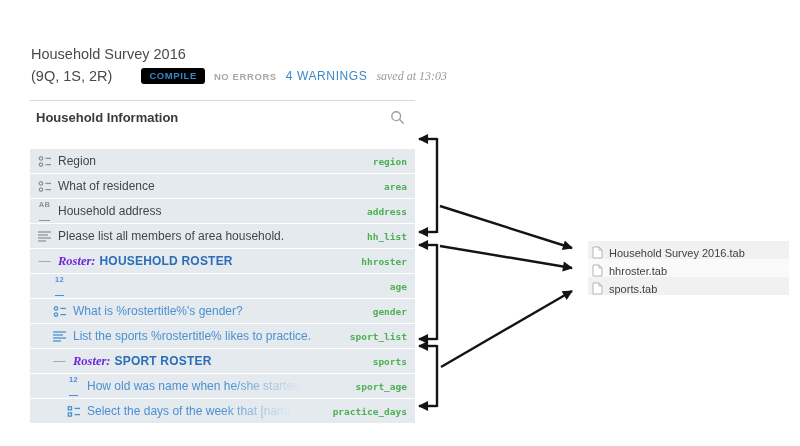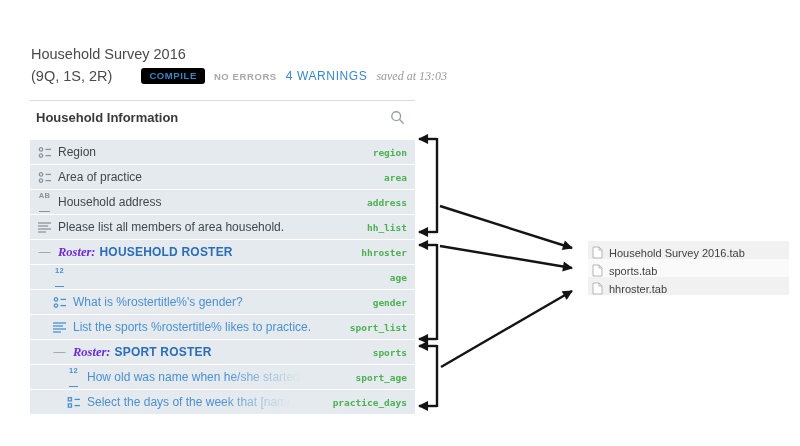--- a/index.html
+++ b/index.html
@@ -15,21 +15,21 @@
     background:#000000;border-radius:3px;padding:2px 8px 3px 8px;
     font-size:9.5px;font-weight:bold;letter-spacing:.6px;color:#3a87c8;cursor:default;margin-left:20px;
   }
   .noerrors{font-size:9.5px;font-weight:bold;letter-spacing:.6px;color:#a8a8a8;}
   .warnings{font-size:12px;font-weight:normal;letter-spacing:.6px;color:#3a87c8;}
   .saved{font-family:"Liberation Serif",serif;font-style:italic;font-size:12px;color:#9a9a9a;}
   
   .panel{position:absolute;left:30px;top:100px;width:385px;}
   .panel-header{
     height:32px;border-top:1px solid #d9d9d9;background:#fff;
-    display:flex;align-items:center;justify-content:space-between;padding:0 10px 7px 6px;
+    display:flex;align-items:center;justify-content:space-between;padding:0 10px 16px 6px;
   }
   .section-title{font-size:13px;font-weight:bold;color:#3a3a3a;}
   .searchbtn{display:flex;align-items:center;cursor:pointer;}
   .rows{display:flex;flex-direction:column;}
   .row{
     height:24px;margin-bottom:1px;background:#e5eaee;
     display:flex;align-items:center;position:relative;font-size:12px;color:#40474c;
   }
   .row .ic{width:17px;display:flex;justify-content:center;align-items:center;flex:0 0 17px;}
   .lv0 .ic{margin-left:6px;}
@@ -108,21 +108,21 @@
       <span class="ic">
         <svg width="14" height="13" viewBox="0 0 14 13">
             <g stroke="#8b949c" stroke-width="1.3" fill="none">
           <circle cx="3" cy="3.4" r="1.7"></circle>
               <line x1="7.5" y1="3.4" x2="13" y2="3.4"></line>
           <circle cx="3" cy="9.6" r="1.7"></circle>
               <line x1="7.5" y1="9.6" x2="13" y2="9.6"></line>
             </g>
           </svg>
       </span>
-      <span class="qtext">Area of practice</span>
+      <span class="qtext">What of residence</span>
       <span class="varname">area</span>
     </div>
 
     <div class="row lv0">
       <span class="ic">
           <span class="ab gray">AB</span>
         </span>
       <span class="qtext">Household address</span>
       <span class="varname">address</span>
     </div>
@@ -225,28 +225,28 @@
       <path d="M1,1 h6 l3,3 v8 h-9 z" fill="#ffffff" stroke="#b5b5b5" stroke-width="1"></path>
       <path d="M7,1 v3 h3" fill="none" stroke="#b5b5b5" stroke-width="1"></path>
     </svg>
     <span>Household Survey 2016.tab</span>
   </div>
   <div class="filerow">
     <svg width="11" height="13" viewBox="0 0 11 13">
       <path d="M1,1 h6 l3,3 v8 h-9 z" fill="#ffffff" stroke="#b5b5b5" stroke-width="1"></path>
       <path d="M7,1 v3 h3" fill="none" stroke="#b5b5b5" stroke-width="1"></path>
     </svg>
-    <span>sports.tab</span>
+    <span>hhroster.tab</span>
   </div>
   <div class="filerow">
     <svg width="11" height="13" viewBox="0 0 11 13">
       <path d="M1,1 h6 l3,3 v8 h-9 z" fill="#ffffff" stroke="#b5b5b5" stroke-width="1"></path>
       <path d="M7,1 v3 h3" fill="none" stroke="#b5b5b5" stroke-width="1"></path>
     </svg>
-    <span>hhroster.tab</span>
+    <span>sports.tab</span>
   </div>
 </div>
 
 <svg class="arrows" width="800" height="446" viewBox="0 0 800 446">
   <defs>
     <marker id="ah" viewBox="0 0 10 10" refX="9" refY="5" markerWidth="5" markerHeight="4.2" orient="auto">
       <path d="M0,0 L10,5 L0,10 z" fill="#141414"></path>
     </marker>
   </defs>
   <g stroke="#141414" stroke-width="2.4" fill="none">

